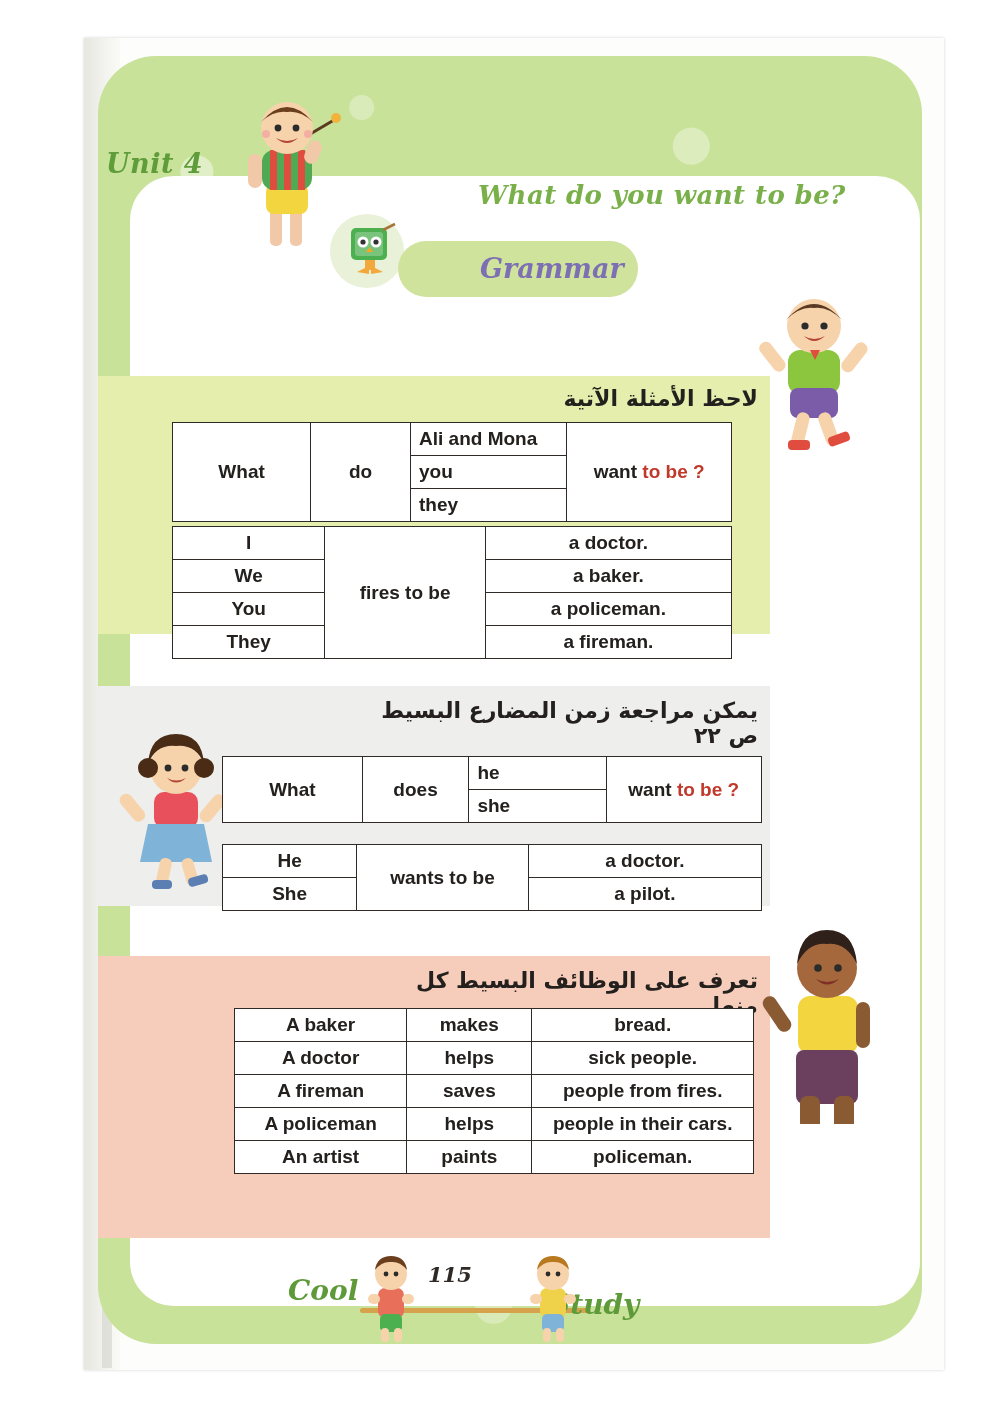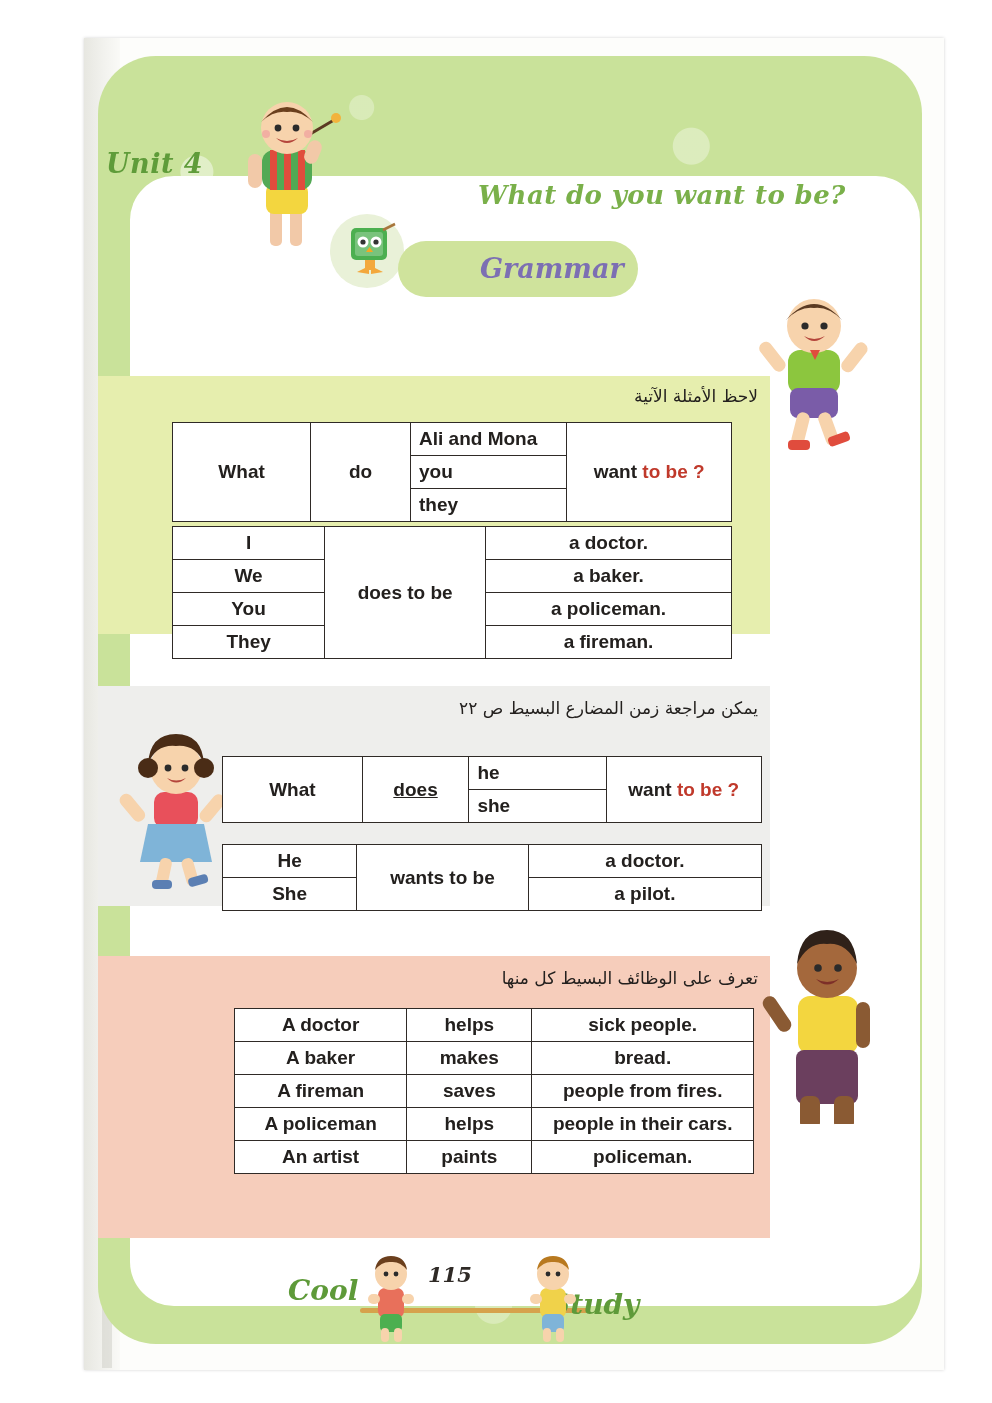--- a/index.html
+++ b/index.html
@@ -150,22 +150,22 @@
     top: 900px;
     width: 672px;
     height: 282px;
     background: #f6cdbb;
   }
 
   .arabic {
     position: absolute;
     direction: rtl;
     font-family: "DejaVu Sans", sans-serif;
-    font-weight: normal;
-    font-size: 17px;
+    font-weight: bold;
+    font-size: 22px;
     color: #23201e;
     text-align: right;
   }
 
   
   table.gt {
     position: absolute;
     border-collapse: collapse;
     background: #ffffff;
   }
@@ -332,21 +332,21 @@
       <tr>
         <td class="red" style="text-align:left;">they</td>
       </tr>
     </tbody>
       </table>
 
     <table class="gt tbl-cream" style="left:74px; top:470px; width:560px;">
       <tbody>
           <tr>
         <td style="width:150px;">I</td>
-        <td rowspan="4" style="width:160px;">does to be</td>
+        <td rowspan="4" style="width:160px;">fires to be</td>
         <td style="width:250px;">a doctor.</td>
       </tr>
       <tr>
         <td>We</td>
         <td>a baker.</td>
       </tr>
       <tr>
         <td>You</td>
         <td>a policeman.</td>
       </tr>
@@ -378,21 +378,21 @@
         <circle cx="58" cy="40" r="3.4" fill="#2b2b2b"></circle>
         <circle cx="75" cy="40" r="3.4" fill="#2b2b2b"></circle>
         <path d="M57 50 Q66 59 76 50 Q66 55 57 50 Z" fill="#b4453b"></path>
       </svg>
     </div>
 
     <table class="gt" style="left:124px; top:700px; width:540px;">
       <tbody>
           <tr>
         <td rowspan="2" style="width:140px;">What</td>
-        <td rowspan="2" style="width:100px;text-decoration:underline;">does</td>
+        <td rowspan="2" style="width:100px;">does</td>
         <td class="red" style="width:140px; text-align:left;">he</td>
         <td rowspan="2" style="width:160px;">
           <span>want </span><span class="red">to be ?</span>
         </td>
       </tr>
       <tr>
         <td class="red" style="text-align:left;">she</td>
       </tr>
     </tbody>
       </table>
@@ -431,28 +431,28 @@
         <path d="M49 40 Q52 6 79 6 Q106 6 109 40 Q98 18 79 20 Q60 18 49 40 Z" fill="#2f2119"></path>
         <circle cx="70" cy="44" r="3.8" fill="#2b2b2b"></circle>
         <circle cx="90" cy="44" r="3.8" fill="#2b2b2b"></circle>
         <path d="M68 55 Q79 66 91 55 Q79 61 68 55 Z" fill="#7d2f28"></path>
       </svg>
     </div>
 
     <table class="gt tbl-peach" style="left:136px; top:952px; width:520px;">
       <tbody>
           <tr>
+        <td>A baker</td>
+        <td class="red">makes</td>
+        <td>bread.</td>
+      </tr>
+      <tr>
         <td style="width:170px;">A doctor</td>
         <td class="red" style="width:120px;">helps</td>
         <td style="width:230px;">sick people.</td>
-      </tr>
-      <tr>
-        <td>A baker</td>
-        <td class="red">makes</td>
-        <td>bread.</td>
       </tr>
       <tr>
         <td>A fireman</td>
         <td class="red">saves</td>
         <td>people from fires.</td>
       </tr>
       <tr>
         <td>A policeman</td>
         <td class="red">helps</td>
         <td>people in their cars.</td>

